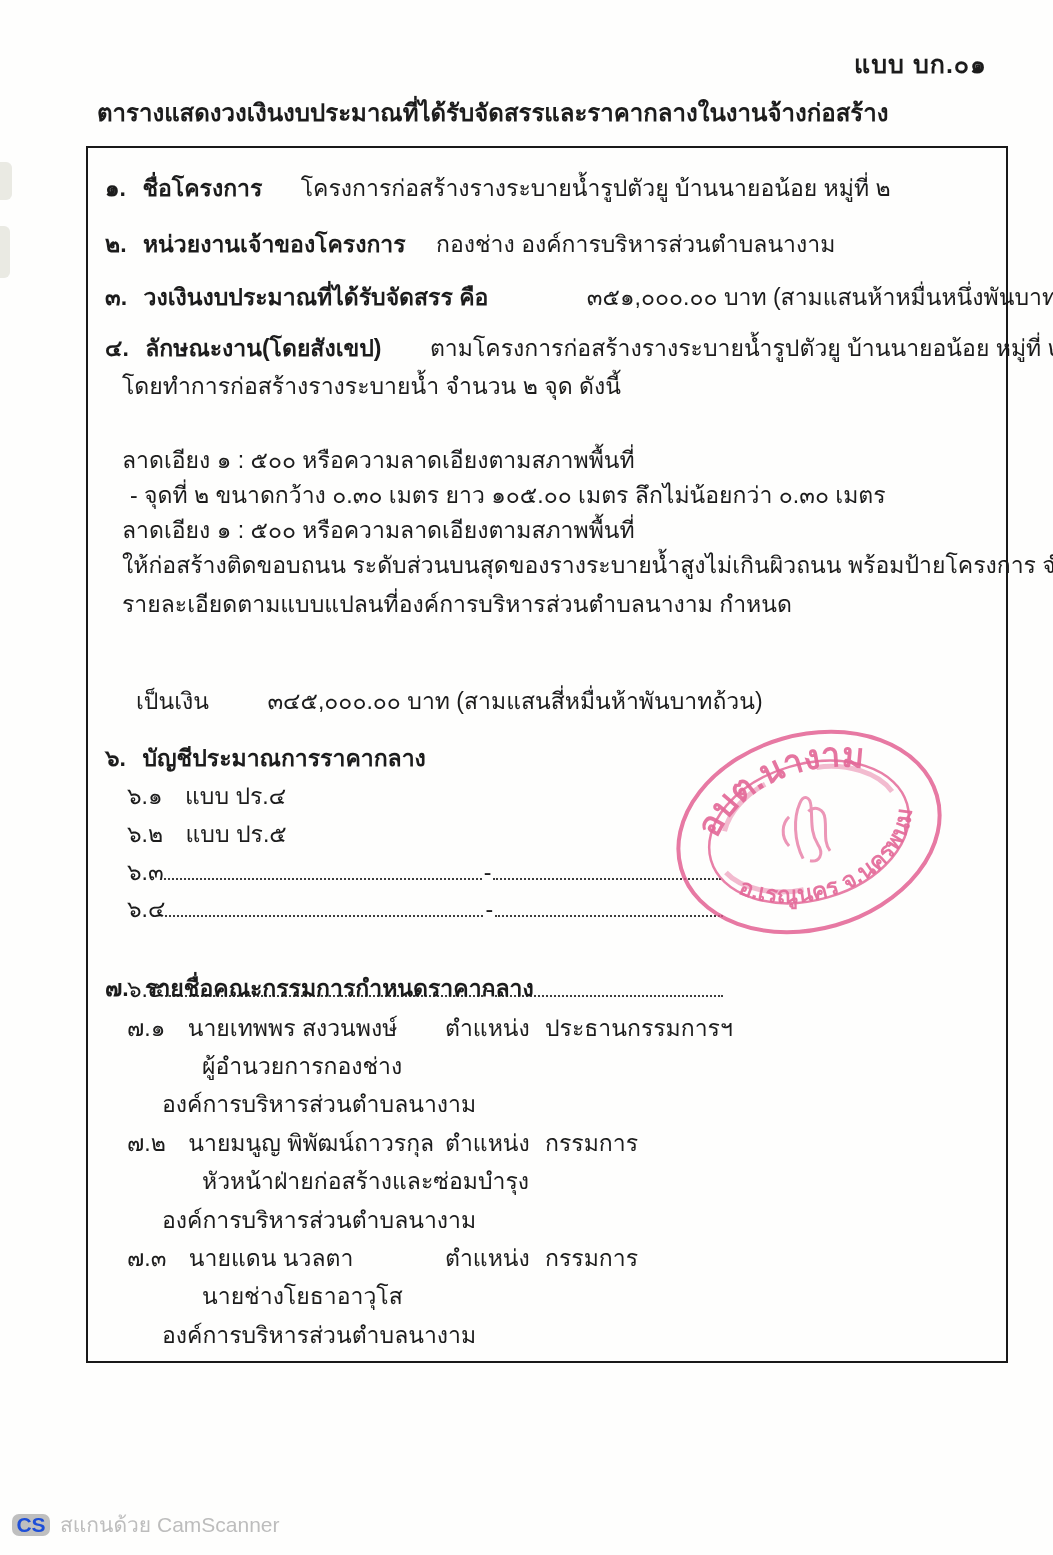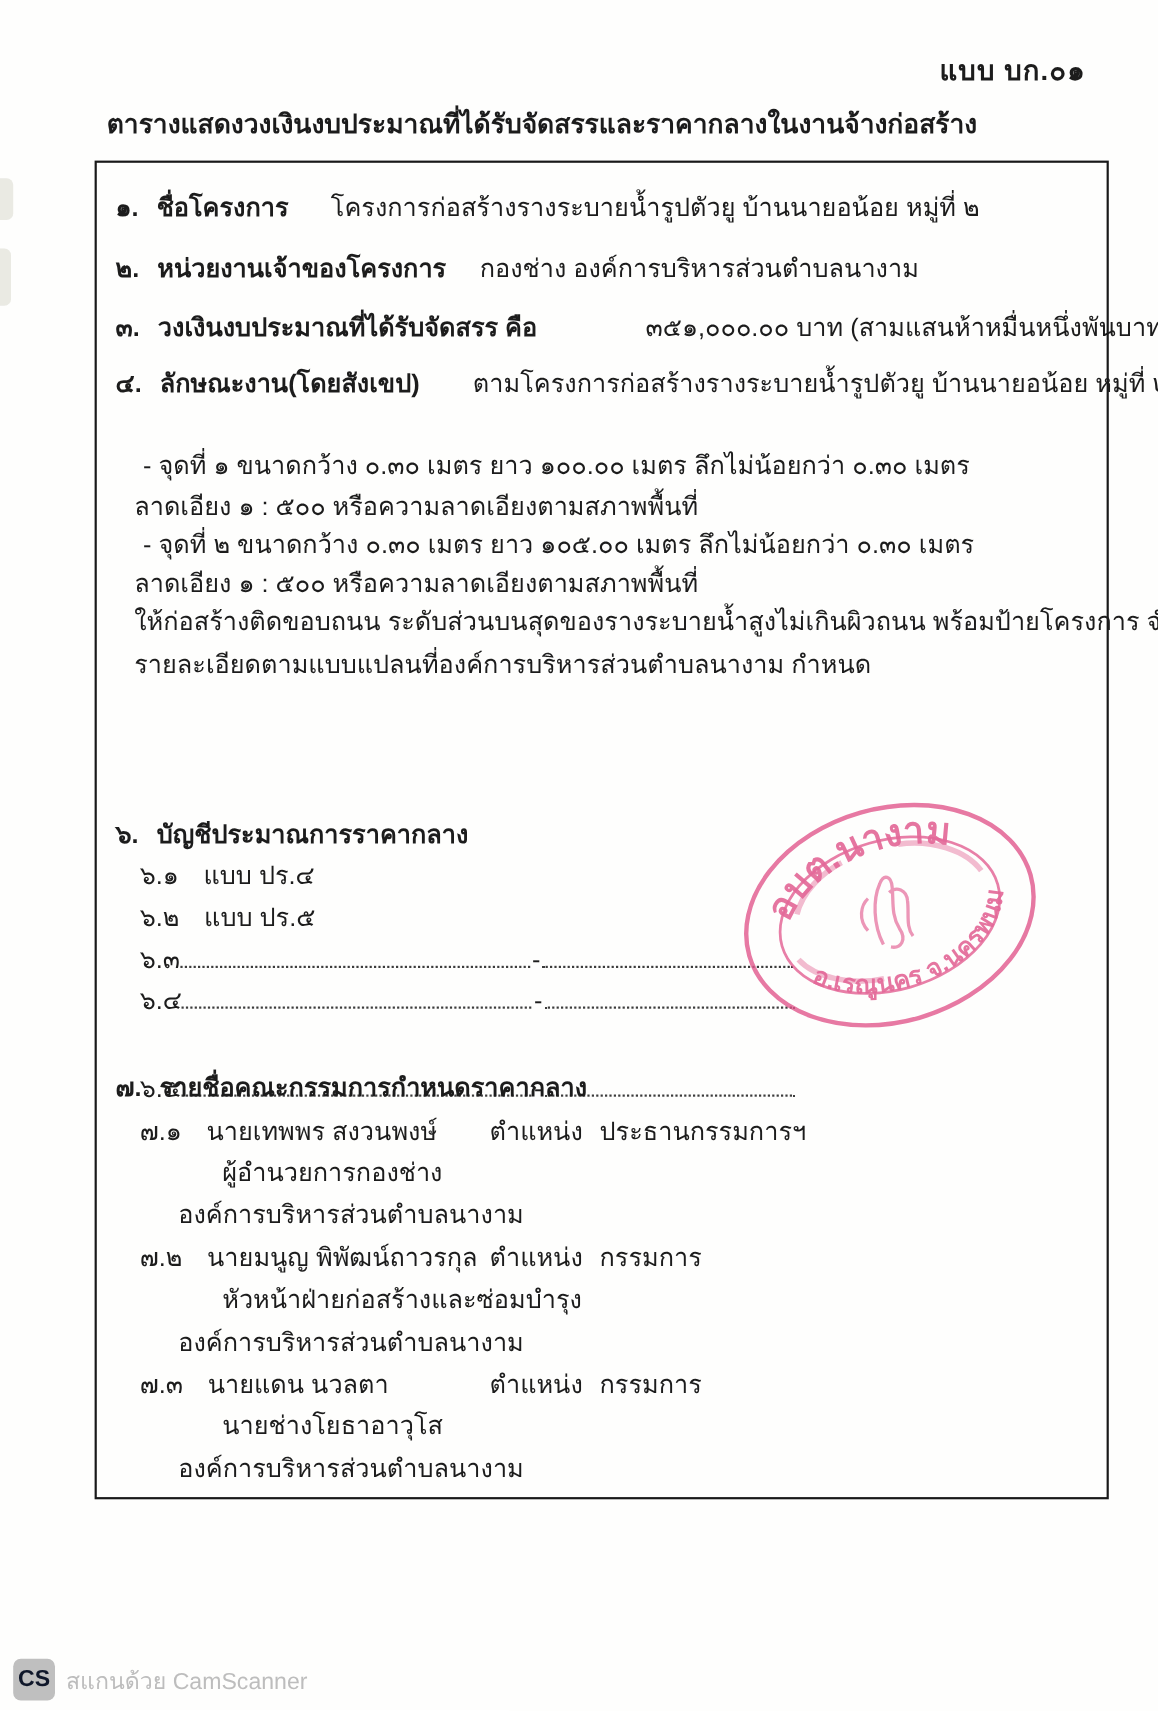--- a/index.html
+++ b/index.html
@@ -73,24 +73,24 @@
   }
   .footer {
     position: absolute;
     left: 12px;
     top: 1508px;
     display: flex;
     align-items: center;
   }
   .cs-badge {
     width: 38px;
-    height: 38px;
+    height: 22px;
     border-radius: 7px;
     background: #bfbfbf;
-    color: #0f172a;
+    color: #1d4ed8;
     font-size: 21px;
     font-weight: 700;
     display: flex;
     align-items: center;
     justify-content: center;
   }
   .scan-text {
     margin-left: 10px;
     font-size: 21px;
     color: #bdbdbd;
@@ -126,27 +126,31 @@
       <span class="b">๓.</span>
       <span class="b" style="margin-left:10px">วงเงินงบประมาณที่ได้รับจัดสรร  คือ</span>
       <span class="val" style="margin-left:92px">๓๕๑,๐๐๐.๐๐  บาท  (สามแสนห้าหมื่นหนึ่งพันบาทถ้วน)</span>
     </div>
 
     <div class="row" style="top:186px;">
       <span class="b">๔.</span>
       <span class="b" style="margin-left:10px">ลักษณะงาน(โดยสังเขป)</span>
       <span class="val" style="margin-left:42px">ตามโครงการก่อสร้างรางระบายน้ำรูปตัวยู  บ้านนายอน้อย  หมู่ที่ ๒</span>
     </div>
-    <div class="row val" style="top:261px; left:42px;">- จุดที่ ๑  ขนาดกว้าง ๐.๓๐ เมตร  ยาว ๑๐๐.๐๐ เมตร  ลึกไม่น้อยกว่า ๐.๓๐ เมตร</div>
+    <div class="row val" style="top:224px; left:34px;">โดยทำการก่อสร้างรางระบายน้ำ  จำนวน ๒ จุด  ดังนี้</div>
     <div class="row val" style="top:298px; left:34px;">ลาดเอียง  ๑ : ๕๐๐  หรือความลาดเอียงตามสภาพพื้นที่</div>
     <div class="row val" style="top:333px; left:42px;">- จุดที่ ๒  ขนาดกว้าง ๐.๓๐ เมตร  ยาว ๑๐๕.๐๐ เมตร  ลึกไม่น้อยกว่า ๐.๓๐ เมตร</div>
     <div class="row val" style="top:368px; left:34px;">ลาดเอียง  ๑ : ๕๐๐  หรือความลาดเอียงตามสภาพพื้นที่</div>
     <div class="row val" style="top:403px; left:34px;">ให้ก่อสร้างติดขอบถนน  ระดับส่วนบนสุดของรางระบายน้ำสูงไม่เกินผิวถนน  พร้อมป้ายโครงการ  จำนวน  ๑  ป้าย</div>
     <div class="row val" style="top:442px; left:34px;">รายละเอียดตามแบบแปลนที่องค์การบริหารส่วนตำบลนางาม  กำหนด</div>
 
+    <div class="row" style="top:539px; left:48px;">
+      <span class="val">เป็นเงิน</span>
+      <span class="val" style="margin-left:52px">๓๔๕,๐๐๐.๐๐  บาท  (สามแสนสี่หมื่นห้าพันบาทถ้วน)</span>
+    </div>
 
     <div class="row" style="top:596px;">
       <span class="b">๖.</span>
       <span class="b" style="margin-left:10px">บัญชีประมาณการราคากลาง</span>
     </div>
     <div class="row" style="top:634px; left:39px;">
       <span class="val">๖.๑</span>
       <span class="val" style="margin-left:16px">แบบ  ปร.๔</span>
     </div>
     <div class="row" style="top:672px; left:39px;">

